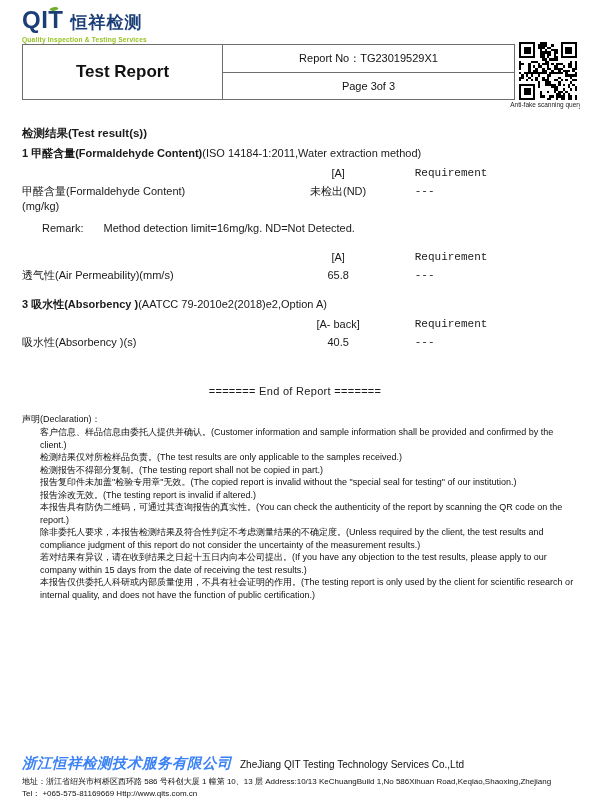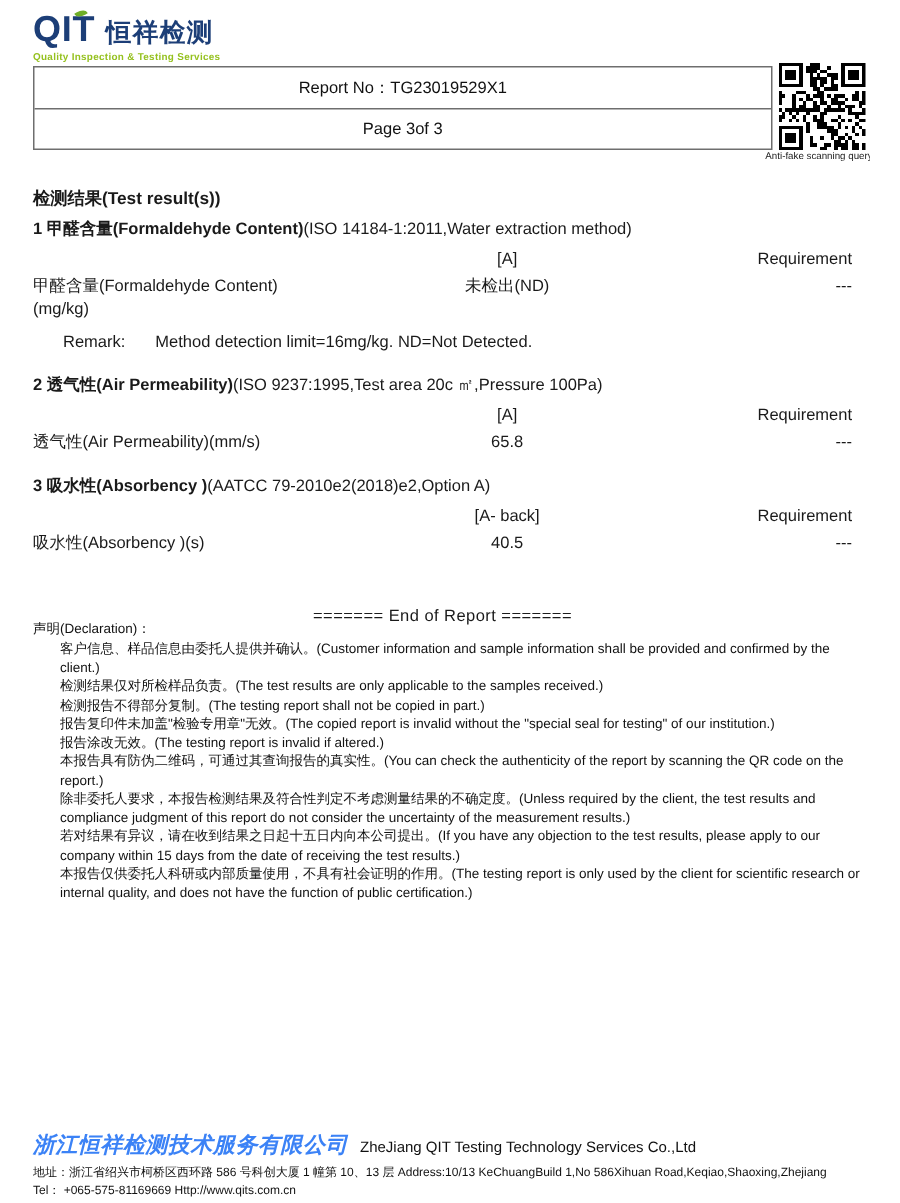--- a/index.html
+++ b/index.html
@@ -30,21 +30,21 @@
 
   
   .content { position:absolute; left:22px; top:126px; width:546px; }
   .results-heading { font-size:11.5px; font-weight:bold; line-height:15px; margin-bottom:5px; }
   .section-title { font-size:11px; line-height:15px; margin-bottom:5px; }
   .section-title .b { font-weight:bold; }
   .trow { display:flex; align-items:flex-start; font-size:11px; line-height:15px; }
   .trow .c1 { width:250px; }
   .trow .c1 .lbl { display:inline-block; max-width:175px; }
   .trow .c2 { width:160px; text-align:center; }
-  .trow .c3 { width:160px; text-align:right; }
+  .trow .c3 { width:160px; text-align:left;font-family:Liberation Mono, monospace; }
   .trow.head { margin-bottom:3px; }
   .remark { display:flex; gap:20px; font-size:11px; line-height:15px; margin-top:7px; margin-left:20px; }
   .section { margin-bottom:14px; }
   .end-report { text-align:center; font-size:11px; margin-top:35px; letter-spacing:0.3px; }
 
   
   .declaration { position:absolute; left:22px; top:413px; width:558px; }
   .decl-heading { font-size:9px; line-height:13px; color:#111; }
   .decl-item { font-size:9px; line-height:12.5px; color:#111; padding-left:18px; }
 
@@ -64,20 +64,23 @@
   <div class="logo">
     <div class="logo-row">
       <span class="logo-qit">QIT</span>
       <span class="logo-leaf"></span>
       <span class="logo-cn">恒祥检测</span>
     </div>
     <div class="logo-tagline">Quality Inspection &amp; Testing Services</div>
   </div>
 
   <div class="hdr-table">
+    <div class="hdr-left">
+      <span class="hdr-title">Test Report</span>
+    </div>
     <div class="hdr-right">
       <div class="hdr-cell first">Report No：TG23019529X1</div>
       <div class="hdr-cell">Page 3of 3</div>
     </div>
   </div>
 
   <div class="qr">
     <svg viewBox="0 0 25 25" xmlns="http://www.w3.org/2000/svg">
         <rect fill="#fff" x="0" y="0" width="25" height="25"></rect>
         <g fill="#000">
@@ -320,23 +323,20 @@
             <div class="c2">未检出(ND)</div>
             <div class="c3">---</div>
           </div>
           <div class="remark">
             <span>Remark:</span>
             <span>Method detection limit=16mg/kg. ND=Not Detected.</span>
           </div>
         </div>
 
         <div class="section">
-          <div class="section-title">
-            <span class="b">2 透气性(Air Permeability)</span><span>(ISO 9237:1995,Test area 20c ㎡,Pressure 100Pa)</span>
-          </div>
           <div class="trow head">
             <div class="c1"></div>
             <div class="c2">[A]</div>
             <div class="c3">Requirement</div>
           </div>
           <div class="trow">
             <div class="c1"><span class="lbl">透气性(Air Permeability)(mm/s)</span></div>
             <div class="c2">65.8</div>
             <div class="c3">---</div>
           </div>

